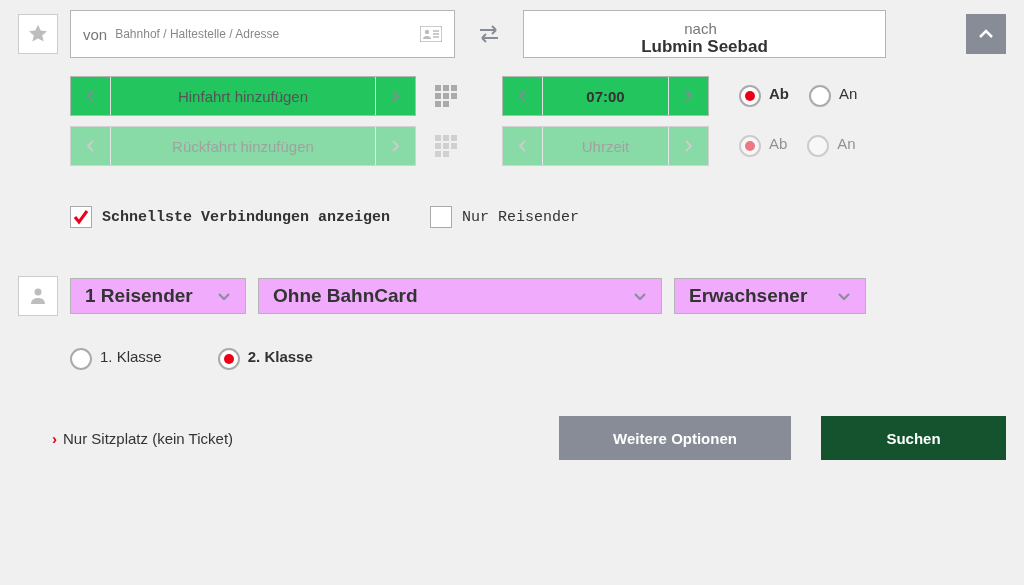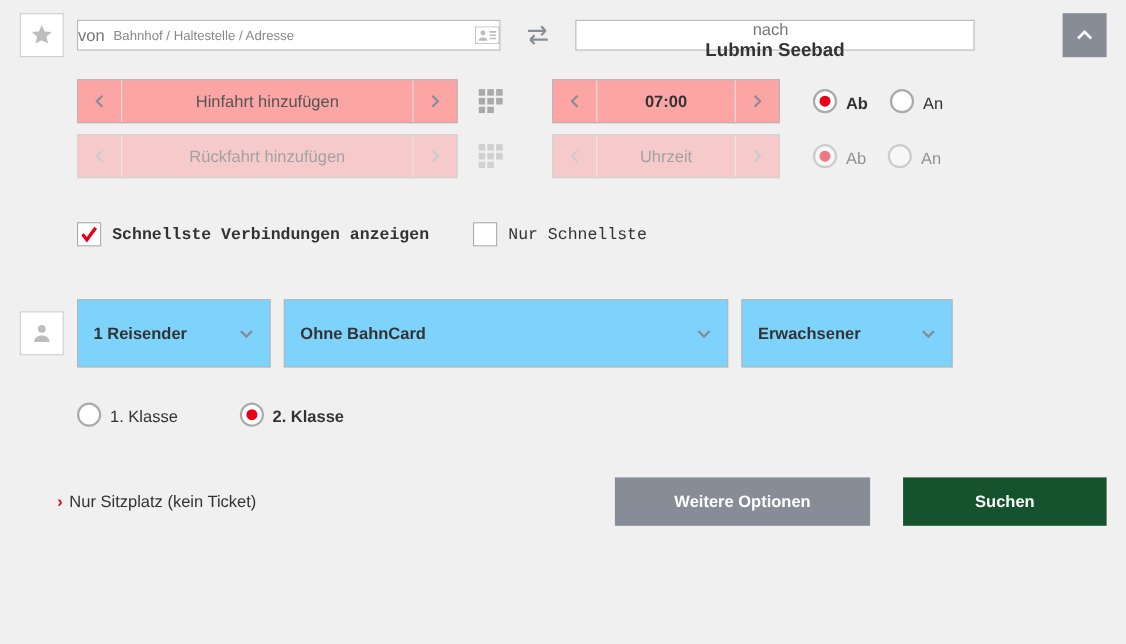--- a/index.html
+++ b/index.html
@@ -24,27 +24,28 @@
   height: 40px;
   border: 1px solid #ccc;
   background: #fff;
   display: flex;
   align-items: center;
   justify-content: center;
   flex-shrink: 0;
 }
 .spacer-40 { width: 40px; flex-shrink: 0; }
 .text-input {
-  height: 28px;
+  height: 48px;
   border: 1px solid #b5b5b5;
   background: #fff;
   display: flex;
   align-items: center;
-  padding: 0 0;
+  padding: 0 12px;
   font-size: 15px;
+  justify-content: flex-end;
 }
 .input-from { width: 385px; }
 .input-to { width: 363px; flex-direction: column; }
 .prefix { color: #777; margin-right: 8px; }
 .placeholder { color: #888; font-size: 12px; font-weight: 400; }
 .value-text { color: #333; font-size: 17px; font-weight: 700; }
 .id-icon {
   margin-left: auto;
   width: 22px; height: 16px;
   display: flex; align-items:center; justify-content:center;
@@ -57,21 +58,21 @@
 .collapse-btn {
   width: 40px; height: 40px;
   background: #878c96;
   display: flex; align-items: center; justify-content: center;
   flex-shrink: 0;
 }
 
 .stepper {
   height: 40px;
   border: 1px solid #b5b5b5;
-  background: #fca5a5;
+  background: #22c55e;
   display: flex;
   align-items: stretch;
 }
 .stepper.disabled { opacity: 0.5; }
 .stepper .arrow-btn {
   width: 40px;
   display: flex; align-items: center; justify-content: center;
   border-right: 1px solid #e0e0e0;
 }
 .stepper .arrow-btn:last-child { border-right: none; border-left: 1px solid #e0e0e0; }
@@ -87,21 +88,21 @@
 
 .cal-btn {
   width: 40px; height: 40px;
   display: flex; align-items: center; justify-content: center;
   flex-shrink: 0;
 }
 .cal-btn.disabled { opacity: 0.45; }
 
 .radio-group { display:flex; align-items:center; gap: 20px; margin-left: 18px; }
 .radio-group.disabled { opacity: 0.5; }
-.radio { display:flex; align-items:flex-end; gap: 8px; }
+.radio { display:flex; align-items:flex-start; gap: 8px; }
 .radio-circle {
   width: 22px; height: 22px; border-radius: 50%;
   border: 2px solid #aaa; background: #fff;
   display:flex; align-items:center; justify-content:center;
 }
 .radio-circle.checked::after {
   content:""; width: 10px; height:10px; border-radius:50%; background:#ec0016;
 }
 .radio-label { font-size: 15px; color:#333; }
 .radio.bold .radio-label { font-weight:700; }
@@ -109,22 +110,22 @@
 .check-row { display:flex; align-items:center; gap: 40px; margin-left: 52px; margin-top: 40px; margin-bottom: 48px; font-family: Liberation Mono, monospace; }
 .check { display:flex; align-items:center; gap: 10px; }
 .checkbox {
   width: 22px; height: 22px; border: 1px solid #aaa; background:#fff;
   display:flex; align-items:center; justify-content:center;
 }
 .check-label { font-size: 15px; }
 .check-label.bold { font-weight:700; }
 
 .select {
-  height: 62px; border:1px solid #b5b5b5; background:#7dd3fc;
-  display:flex; align-items:center; padding: 0 14px; font-size:15px;
+  height: 36px; border:1px solid #b5b5b5; background:#f0abfc;
+  display:flex; align-items:center; padding: 0 14px; font-size:19px;
 }
 .select-travelers { width: 176px; font-weight:700; }
 .select-type { width: 192px; font-weight:700; }
 .select-bahncard { width: 404px; font-weight:700; }
 .select .chev { margin-left:auto; }
 
 .class-row { display:flex; align-items:center; gap: 56px; margin-left: 52px; margin-top: 32px; margin-bottom: 46px; }
 
 .link-row { display:flex; align-items:center; margin-left: 34px; margin-top: 10px; }
 .link { display:flex; align-items:center; gap:6px; color:#333; font-size:15px; }
@@ -306,21 +307,21 @@
   <div class="check">
     <div class="checkbox">
       <svg width="18" height="18" viewBox="0 0 18 18">
           <path fill="none" stroke="#ec0016" stroke-width="3" d="M3 9l4 5 8-11"></path>
         </svg>
     </div>
     <span class="check-label bold">Schnellste Verbindungen anzeigen</span>
   </div>
   <div class="check">
     <div class="checkbox"></div>
-    <span class="check-label">Nur Schnellste</span>
+    <span class="check-label">Nur Reisender</span>
   </div>
 </div>
 
 <div class="row">
   <div class="icon-box">
     <svg width="20" height="20" viewBox="0 0 20 20">
       <circle cx="10" cy="6" r="3.5" fill="#bdbdbd"></circle>
       <path d="M3 18c0-4 3-6 7-6s7 2 7 6" fill="#bdbdbd"></path>
     </svg>
   </div>

